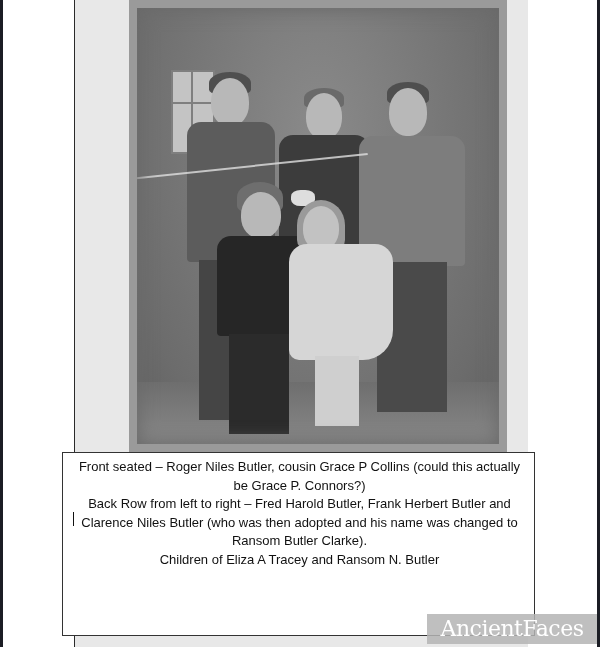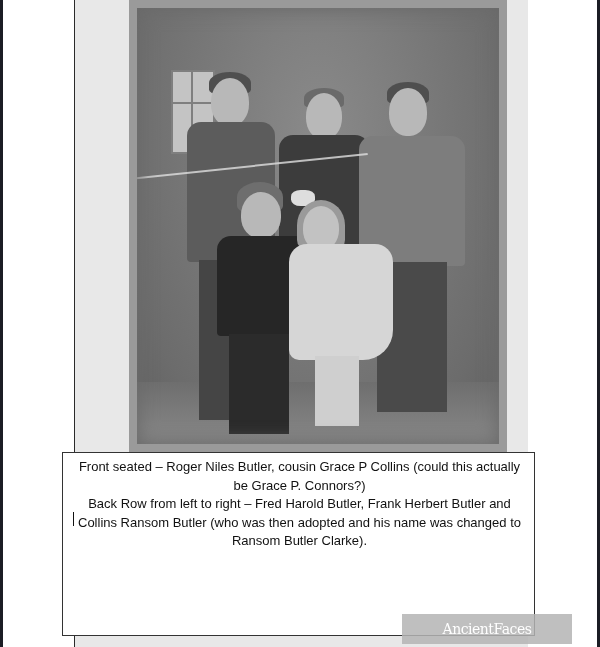--- a/index.html
+++ b/index.html
@@ -56,23 +56,23 @@
     position: absolute; left: 62px; top: 452px; width: 473px; height: 184px;
     background: #ffffff; border: 1px solid #333;
     box-sizing: border-box; padding: 5px 6px 0 8px;
     text-align: center; font-size: 13px; line-height: 18.6px; color: #111;
   }
   .caption p { margin: 0; }
   .cursor {
     position: absolute; left: 73px; top: 512px; width: 1px; height: 14px; background: #111;
   }
   .watermark {
-    position: absolute; left: 402px; top: 614px; width: 170px; height: 30px;
+    position: absolute; left: 427px; top: 614px; width: 170px; height: 30px;
     background: rgba(180,180,180,0.85);
-    color: #ffffff; font-family: "DejaVu Serif", serif; font-size: 14px;
+    color: #ffffff; font-family: "DejaVu Serif", serif; font-size: 22px;
     line-height: 30px; text-align: center; letter-spacing: -0.5px;
   }
 </style>
 </head>
 <body>
 
 <div class="edge-left"></div>
 <div class="page"></div>
 
 <div class="photo">
@@ -114,19 +114,20 @@
     <div class="body-coat" style="left:160px;top:244px;width:104px;height:116px;background:#d6d6d6;border-radius:18px 18px 30px 10px;"></div>
     <div class="legs" style="left:186px;top:356px;width:44px;height:70px;background:#cfcfcf;"></div>
   </div>
 
   <div class="crack"></div>
   <div class="photo-border"></div>
 </div>
 
 <div class="caption">
   <p>Front seated – Roger Niles Butler, cousin Grace P Collins (could this actually be Grace P. Connors?)</p>
-  <p>Back Row from left to right – Fred Harold Butler, Frank Herbert Butler and Collins Ransom Butler (who was then adopted and his name was changed to Ransom Butler Clarke).</p>
+  <p>Back Row from left to right – Fred Harold Butler, Frank Herbert Butler and Clarence Niles Butler (who was then adopted and his name was changed to Ransom Butler Clarke).</p>
+  <p>Children of Eliza A Tracey and Ransom N. Butler</p>
 </div>
 <div class="cursor"></div>
 
 <div class="watermark">AncientFaces</div>
 
 <div class="edge-right"></div>
 
 </body></html>

